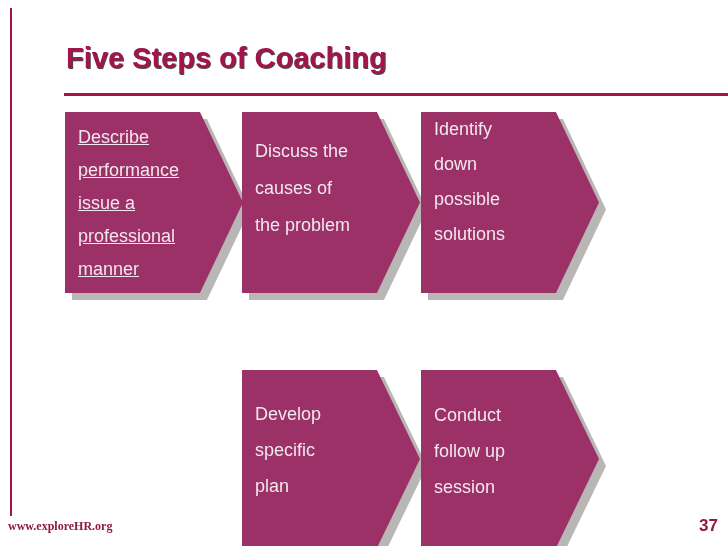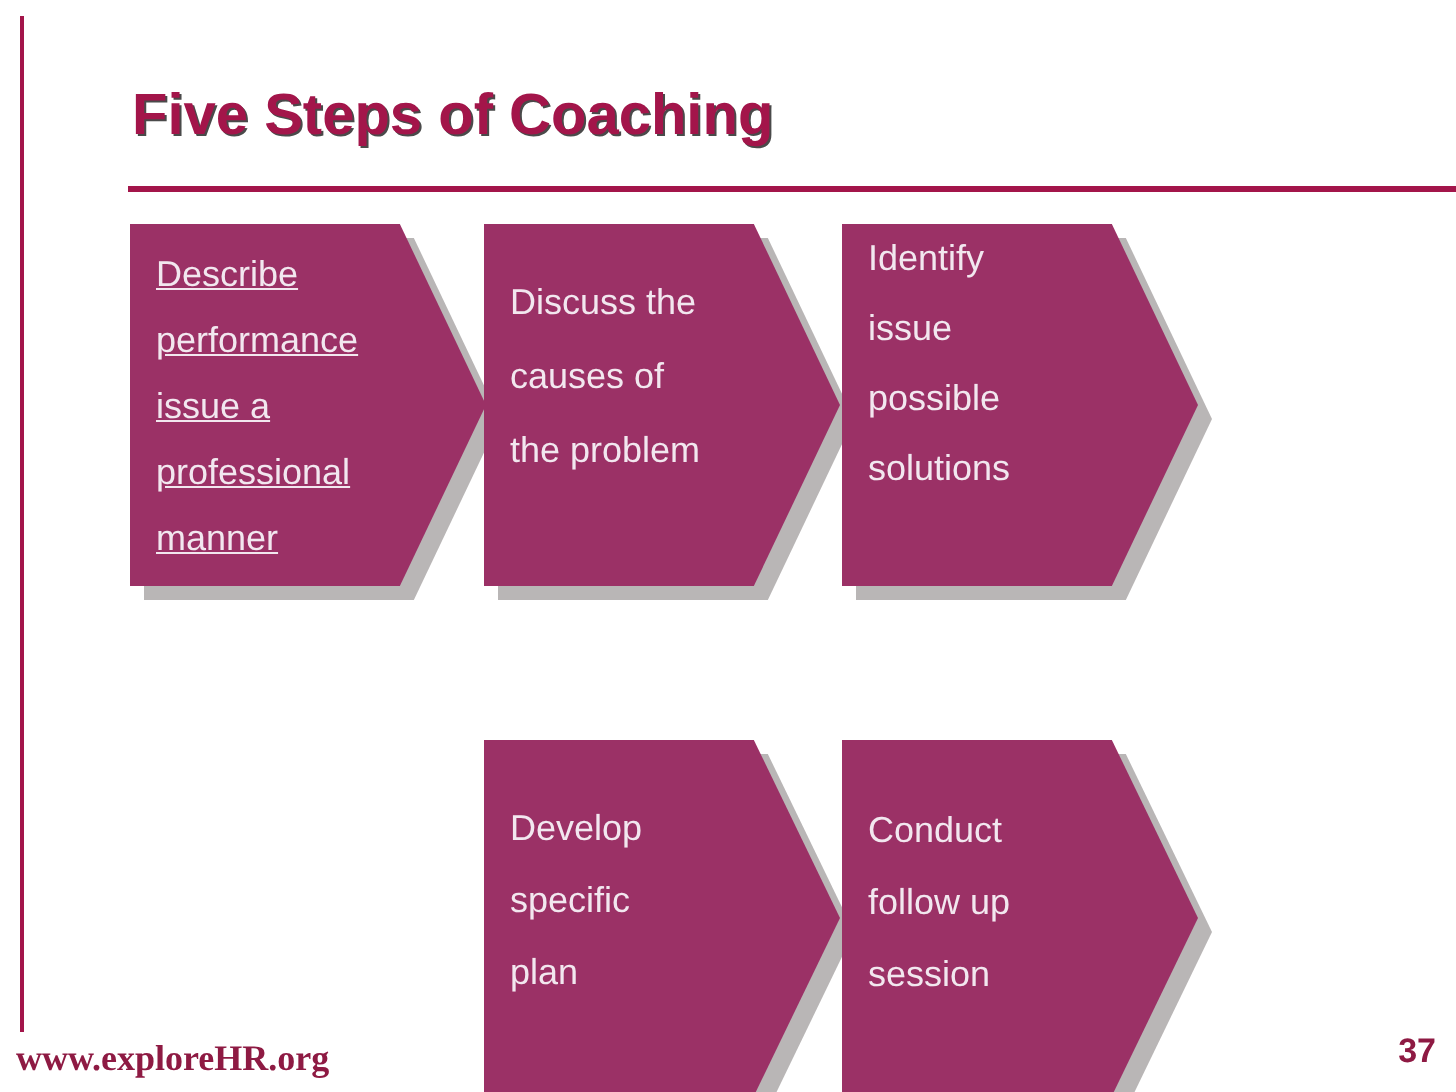--- a/index.html
+++ b/index.html
@@ -83,21 +83,21 @@
   .s2 .step-line { line-height: 37px; }
   .s3 .step-line { line-height: 35px; }
   .s4 .step-line { line-height: 36px; }
   .s5 .step-line { line-height: 36px; }
   .footer-url {
     position: absolute;
     left: 8px;
     top: 519px;
     font-family: "Liberation Serif", serif;
     font-weight: bold;
-    font-size: 18px;
+    font-size: 12px;
     color: var(--footer-color);
   }
   .page-number {
     position: absolute;
     right: 10px;
     top: 516px;
     font-weight: bold;
     font-size: 17px;
     color: var(--footer-color);
   }
@@ -130,21 +130,21 @@
       <div class="step-line">Discuss the</div>
       <div class="step-line">causes of</div>
       <div class="step-line">the problem</div>
     </div>
   </div>
 
   <div class="step row1 s3">
     <div class="arrow-shadow"></div>
     <div class="arrow-face">
       <div class="step-line">Identify</div>
-      <div class="step-line">issue</div>
+      <div class="step-line">down</div>
       <div class="step-line">possible</div>
       <div class="step-line">solutions</div>
     </div>
   </div>
 
   <div class="step row2 s4">
     <div class="arrow-shadow"></div>
     <div class="arrow-face">
       <div class="step-line">Develop</div>
       <div class="step-line">specific</div>

